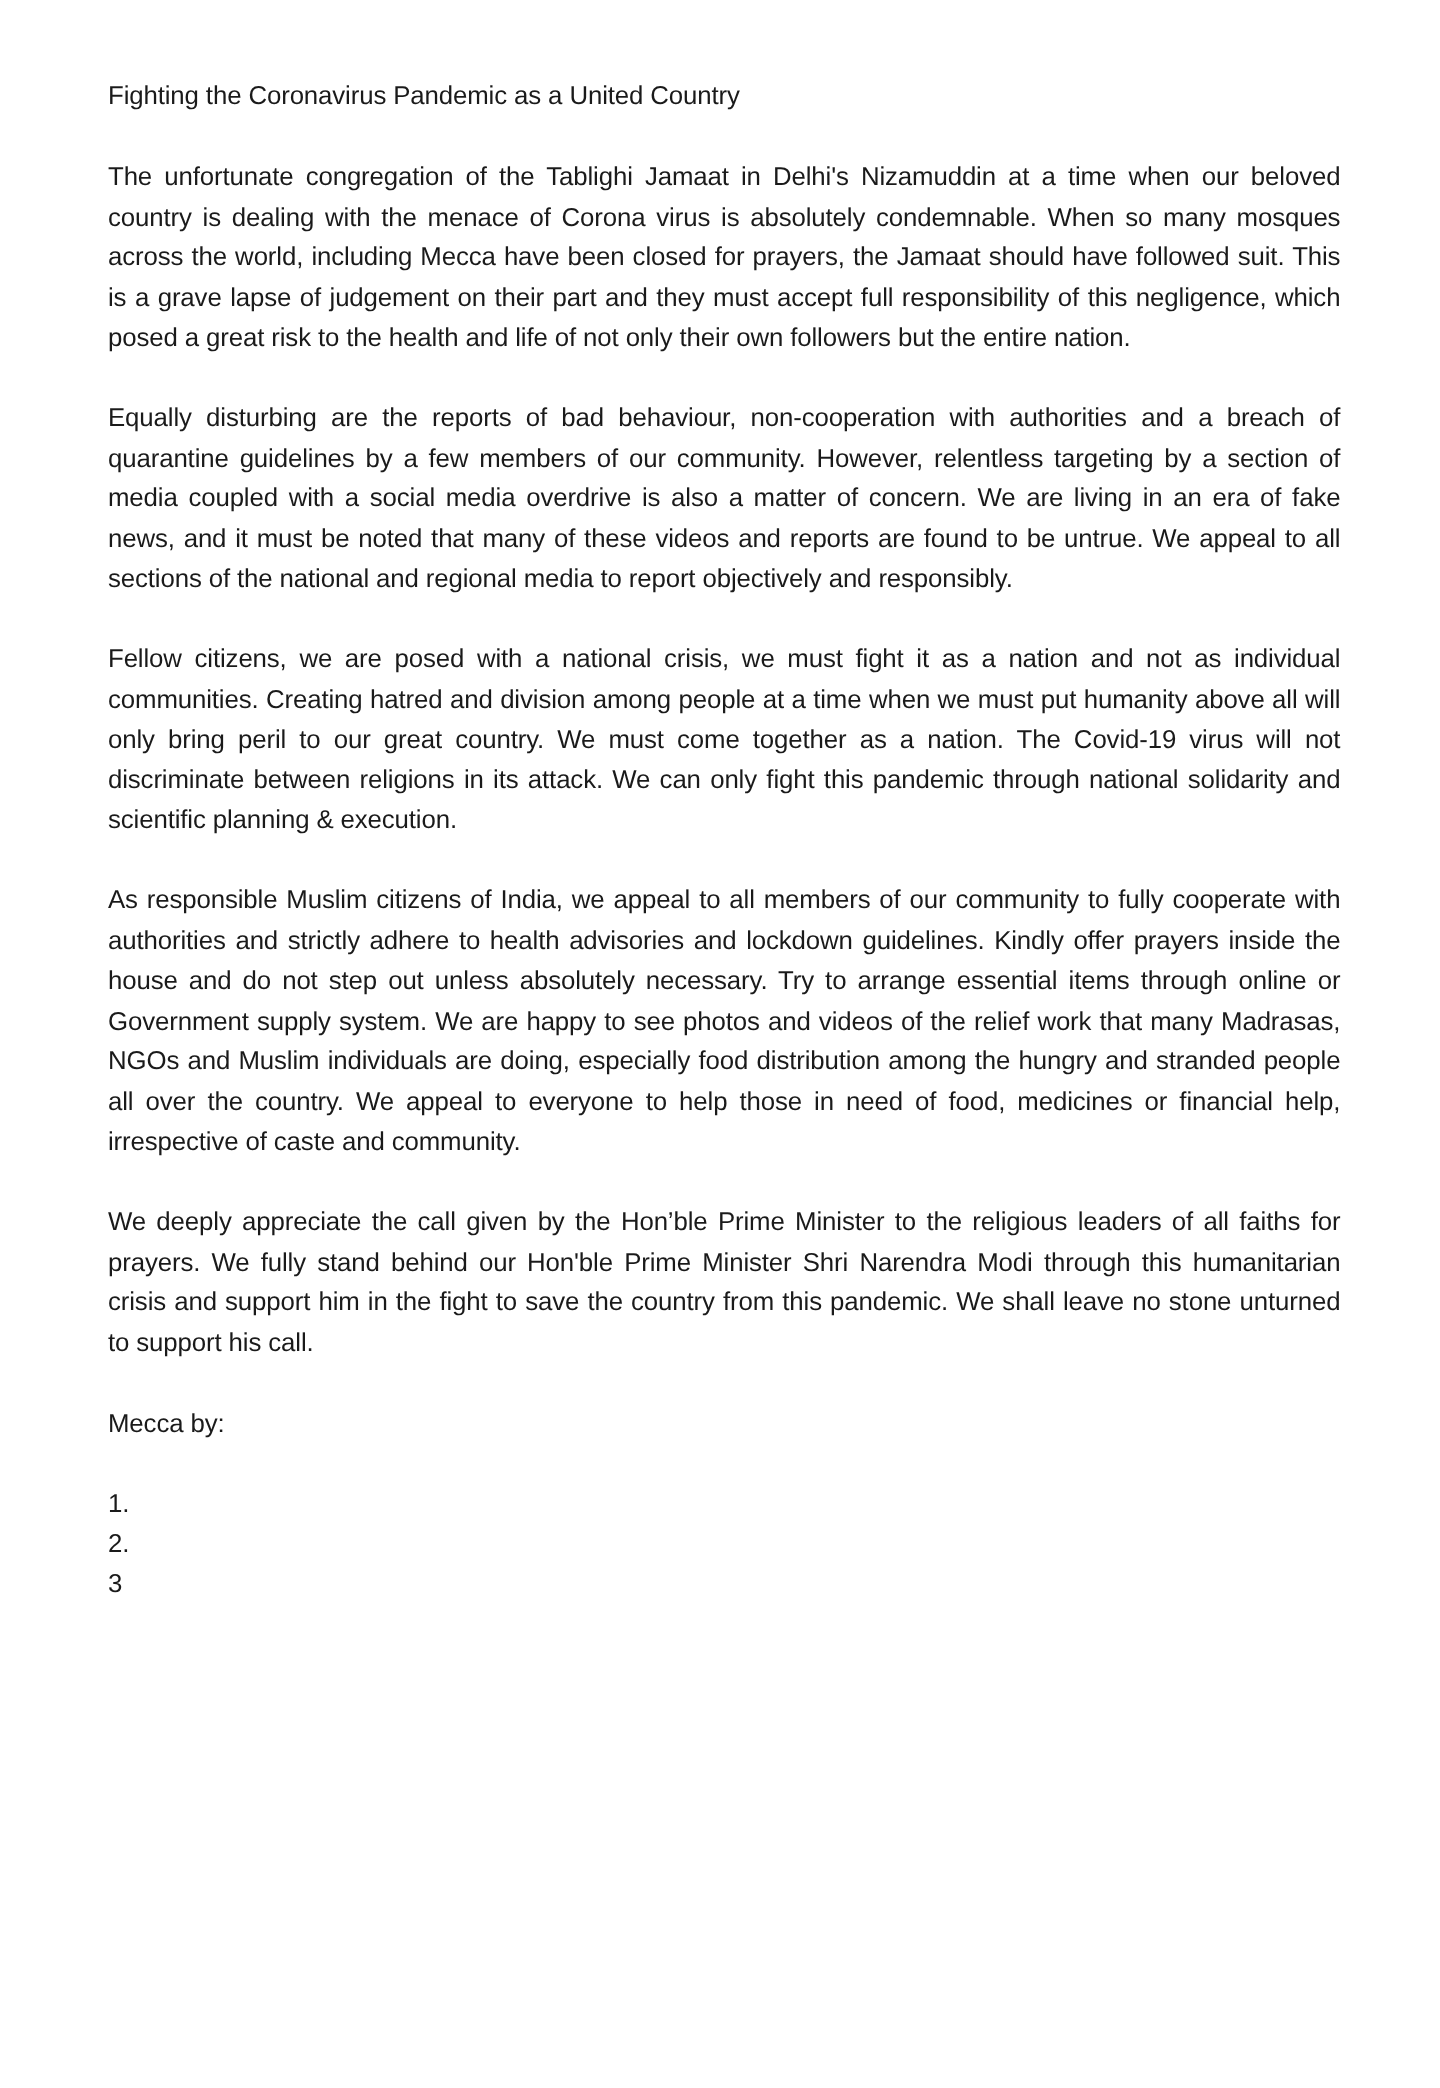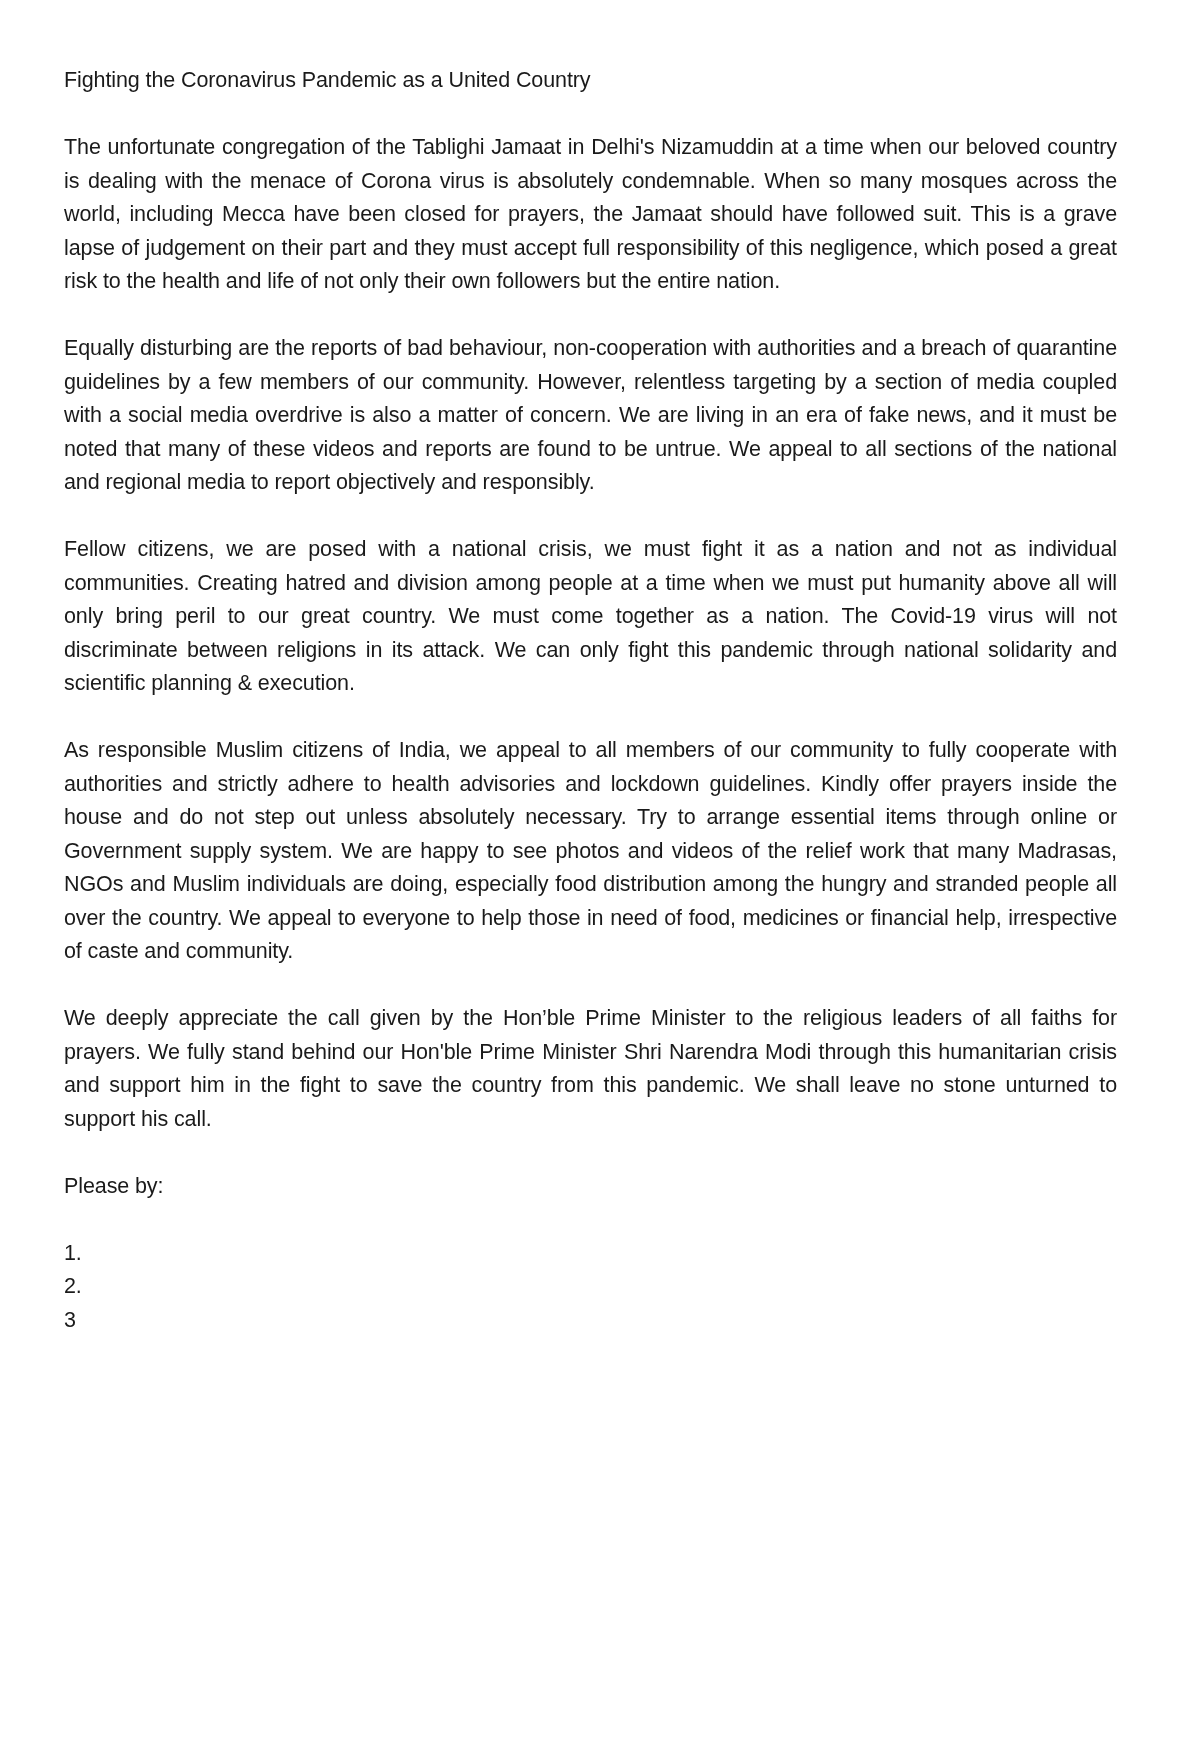--- a/index.html
+++ b/index.html
@@ -15,21 +15,21 @@
   }
   .page {
     position: relative;
     width: 1200px;
     height: 1740px;
     background: var(--bg-color);
     color: var(--text-color);
     overflow: hidden;
   }
   .doc-content {
-    padding: 64px 83px 0 64px; 
+    padding: 64px 83px 0 90px; 
     font-size: 21.5px;
     line-height: 33.5px;
     letter-spacing: -0.1px;
   }
   .doc-title {
     text-align: left;
     margin-bottom: 33.5px;
     white-space: nowrap;
   }
   .doc-paragraph {
@@ -61,21 +61,21 @@
     <p class="doc-paragraph">Equally disturbing are the reports of bad behaviour, non-cooperation with authorities and a breach of quarantine guidelines by a few members of our community. However, relentless targeting by a section of media coupled with a social media overdrive is also a matter of concern. We are living in an era of fake news, and it must be noted that many of these videos and reports are found to be untrue. We appeal to all sections of the national and regional media to report objectively and responsibly.</p>
 
     <p class="doc-paragraph">Fellow citizens, we are posed with a national crisis,  we must fight it as a nation and not as individual communities. Creating hatred and division among people at a time when we must put humanity above all will only bring peril to our great country. We must come together as a nation. The Covid-19 virus will not discriminate between religions in its attack. We can only fight this pandemic through national solidarity and scientific planning &amp; execution.</p>
 
     <p class="doc-paragraph">As responsible Muslim citizens of India, we appeal to all members of our community to fully cooperate with authorities and strictly adhere to health advisories and lockdown guidelines. Kindly offer prayers inside the house and do not step out unless absolutely necessary. Try to arrange essential items through online or Government supply system. We are happy to see photos and videos of the relief work that many Madrasas, NGOs and Muslim individuals are doing, especially food distribution among the hungry and stranded people all over the country. We appeal to everyone to help those in need of food, medicines or financial help, irrespective of caste and community.</p>
 
 
     <p class="doc-paragraph">We deeply appreciate the call given by the Hon’ble Prime Minister to the religious leaders of all faiths for prayers. We fully stand behind our Hon'ble Prime Minister Shri Narendra Modi through this humanitarian crisis and support him in the fight to save the country from this pandemic. We shall leave no stone unturned to support his call.</p>
 
 
-    <p class="signed-by">Please by:</p>
+    <p class="signed-by">Mecca by:</p>
 
     <div class="signatories">
       <span class="signatory-line">1.</span>
       <span class="signatory-line">2.</span>
       <span class="signatory-line">3</span>
     </div>
 
   </div>
 </div>
 

